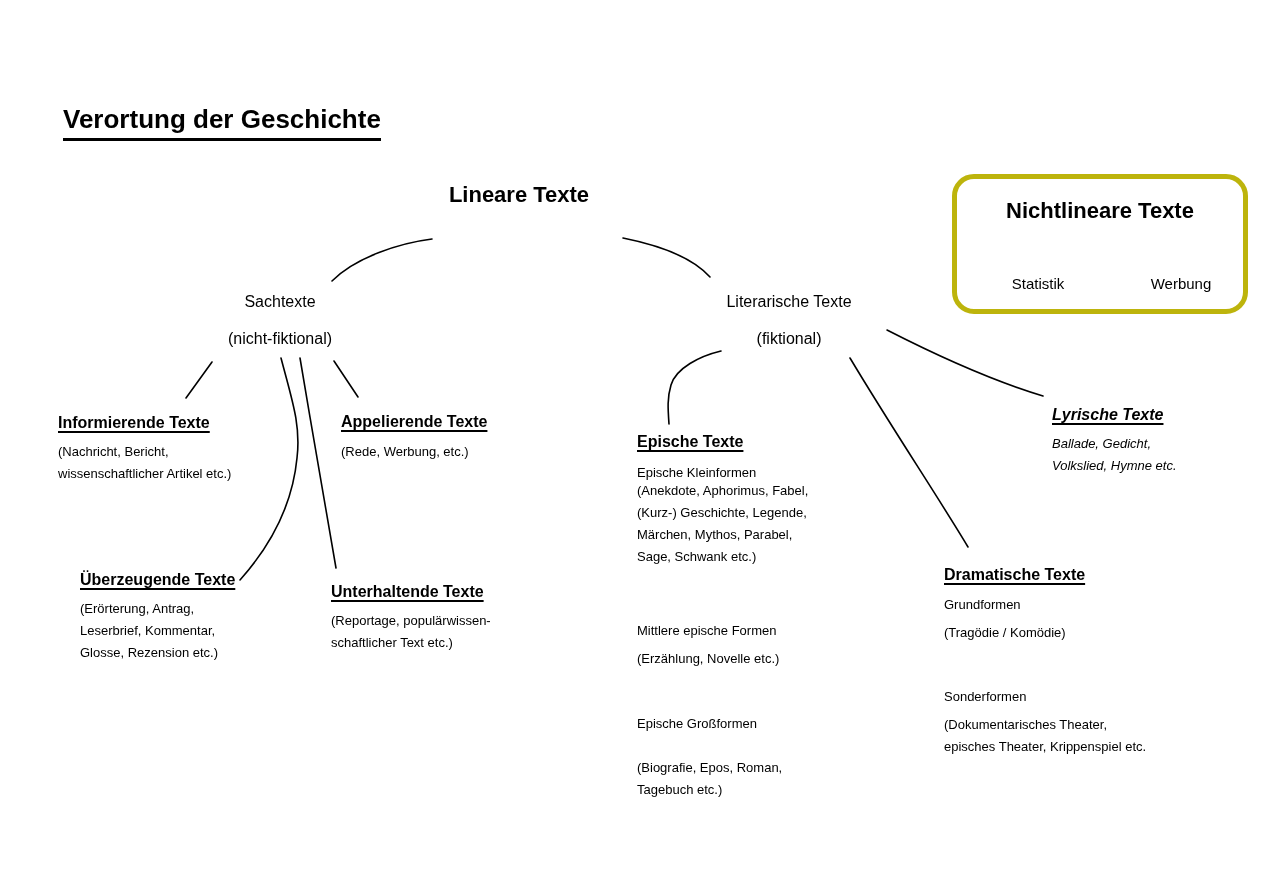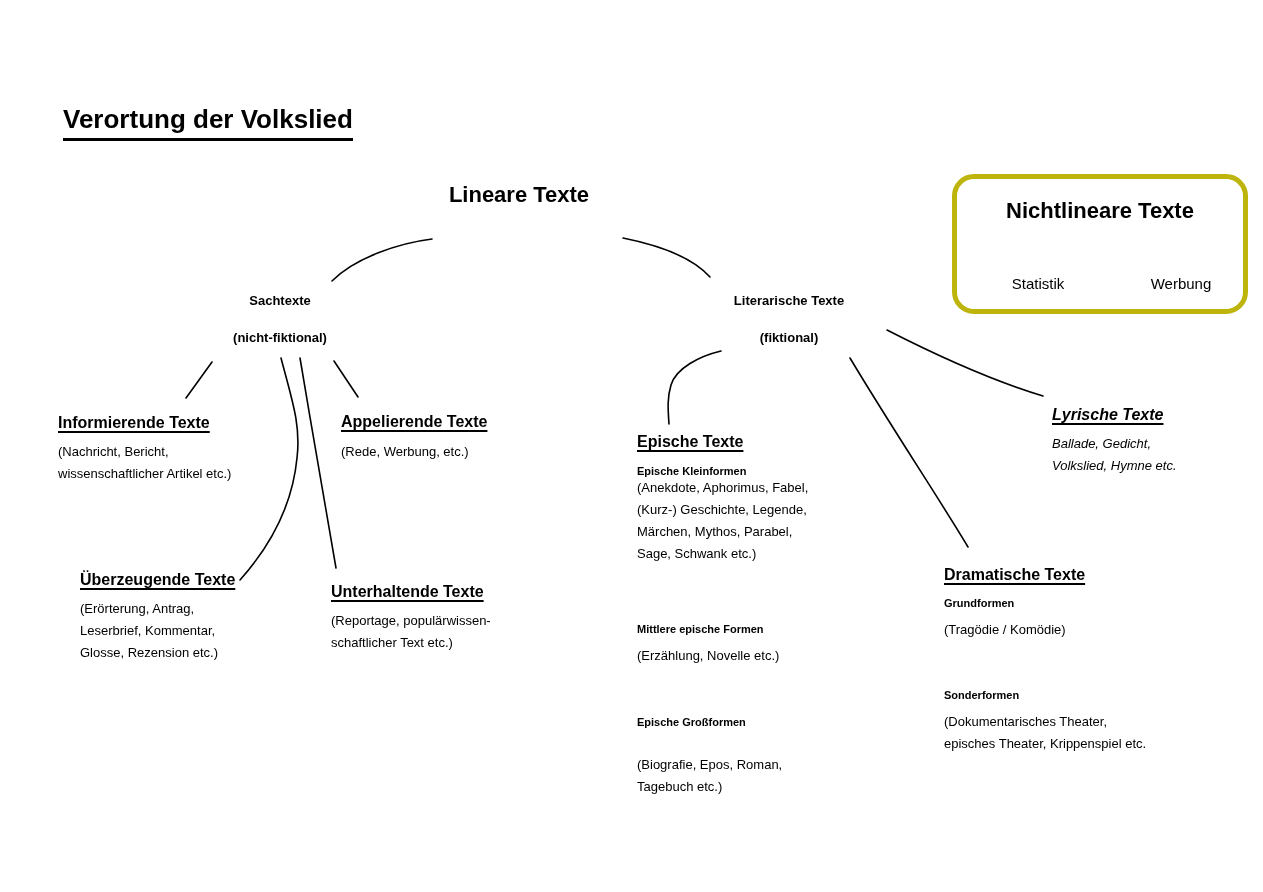--- a/index.html
+++ b/index.html
@@ -12,28 +12,28 @@
     overflow:hidden;
   }
   .abs{position:absolute;}
   .ctr{transform:translateX(-50%);text-align:center;white-space:nowrap;}
   .title{
     font-size:26px;font-weight:bold;
     border-bottom:3px solid #000;padding-bottom:3px;
     white-space:nowrap;
   }
   .l1{font-size:22px;font-weight:bold;white-space:nowrap;}
-  .l2{font-size:13px;font-weight:bold;white-space:nowrap;}
+  .l2{font-size:16px;font-weight:normal;white-space:nowrap;}
   .head{
     font-size:16px;font-weight:bold;white-space:nowrap;
     text-decoration:underline;
     text-underline-offset:3px;
     text-decoration-thickness:1.5px;
   }
-  .sub{font-size:11px;font-weight:bold;white-space:nowrap;}
+  .sub{font-size:13px;font-weight:normal;white-space:nowrap;}
   .body{font-size:13px;line-height:22px;white-space:nowrap;}
   .body div{white-space:nowrap;}
   .nbox{
     box-sizing:border-box;
     width:296px;height:140px;
     border:5px solid #bdb40c;
     border-radius:22px;
     background:#fff;
   }
   .nbox .l1{position:absolute;left:50%;top:19px;}
@@ -53,21 +53,21 @@
     <path d="M334,361 L358,397"></path>
     <path d="M281,358 C292,400 301,425 297,458 C292,510 265,552 240,580"></path>
     <path d="M300,358 C312,430 326,510 336,568"></path>
     <path d="M721,351 C700,356 676,368 671,385 C667,398 668,410 669,424"></path>
     <path d="M850,358 C890,425 940,500 968,547"></path>
     <path d="M887,330 C930,352 990,380 1043,396"></path>
     <path d="M1053,233 L1041,258"></path>
     <path d="M1160,233 L1172,256"></path>
   </svg>
 
-  <div class="abs title" style="left:63px;top:104px;">Verortung der Volkslied</div>
+  <div class="abs title" style="left:63px;top:104px;">Verortung der Geschichte</div>
 
   <div class="abs l1 ctr" style="left:519px;top:182px;">Lineare Texte</div>
 
   <div class="abs nbox" style="left: 952px; top: 174px; border-color: rgb(189, 180, 12);">
     <div class="l1 ctr">Nichtlineare Texte</div>
     <div class="nbox-item ctr" style="left:81px;">Statistik</div>
     <div class="nbox-item ctr" style="left:224px;">Werbung</div>
   </div>
 
   <div class="abs l2 ctr" style="left:280px;top:293px;">Sachtexte</div>

